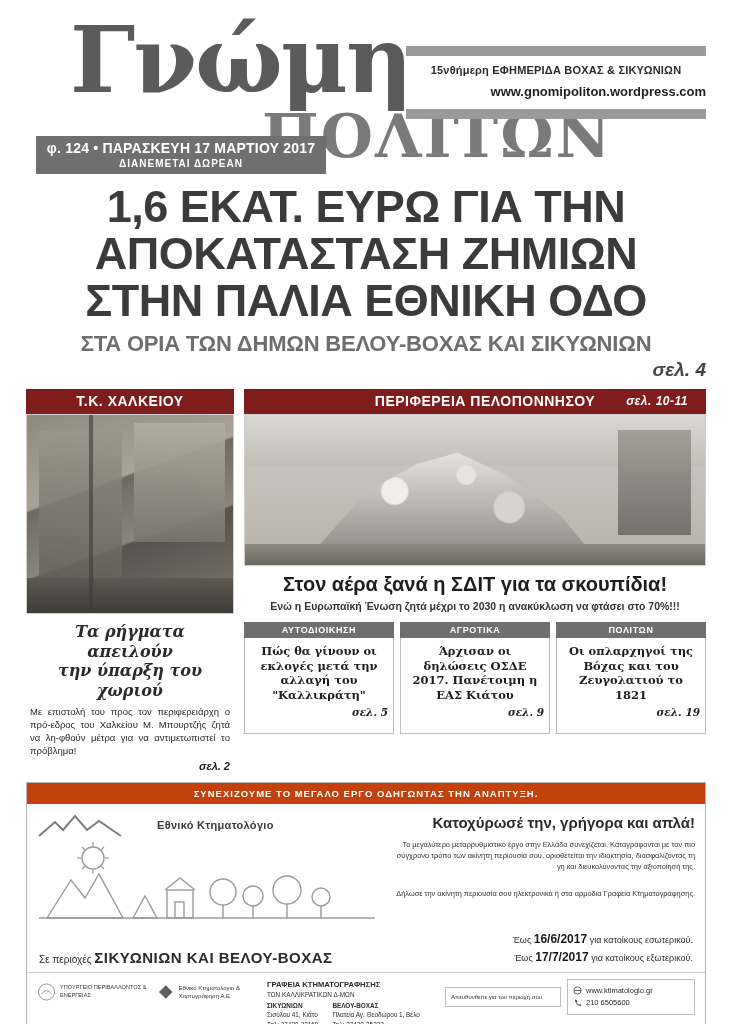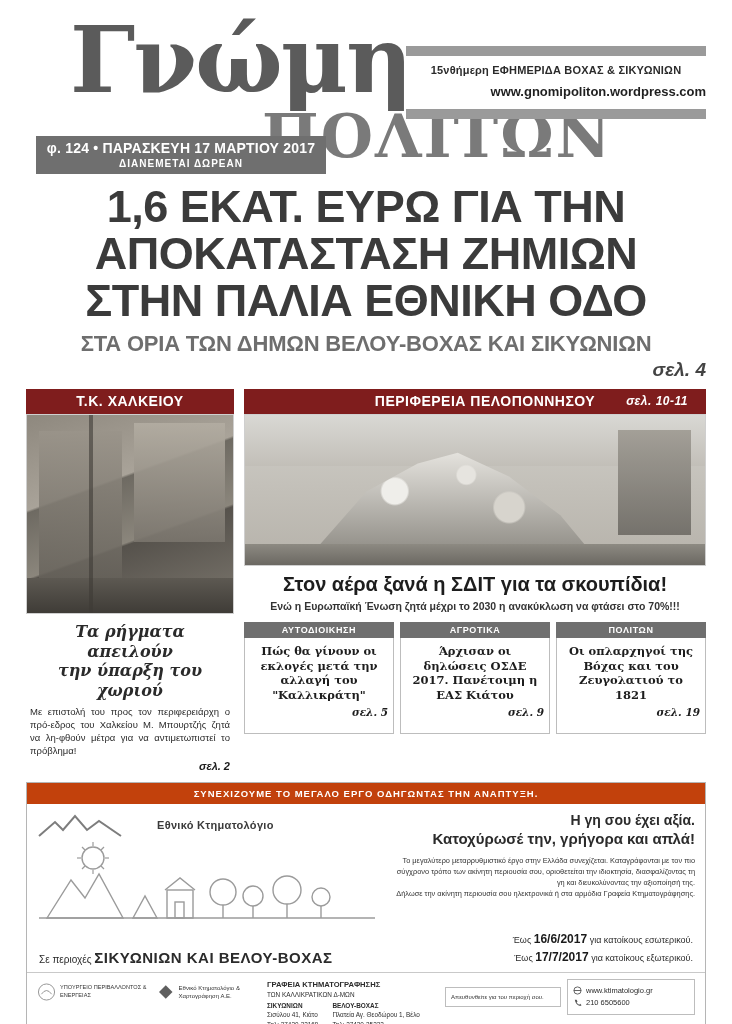--- a/index.html
+++ b/index.html
@@ -111,21 +111,21 @@
   .advert { margin-top: 10px; border: 1px solid #b5b5b5; }
   .ad-top { background:#c2410c; color:#fff; text-align:center; font-size: 9.5px; font-weight:700; letter-spacing: 1px; padding: 5px 0; }
   .ad-main { display:flex; padding: 8px 10px 4px 10px; }
   .ad-left { width: 340px; position: relative; }
   .ad-logo { font-size: 11px; font-weight: 700; color:#3a3a3a; letter-spacing:.3px; margin-left: 28px;}
   .ad-art { height: 86px; position: relative; margin-top: 2px; }
   .ad-right { flex:1; padding-left: 10px; }
   .ad-h1 { text-align:right; font-size: 14px; font-weight:700; color:#2b2b2b; }
   .ad-h2 { text-align:right; font-size: 15px; font-weight:700; color:#2b2b2b; margin-top: 2px; }
   .ad-p { font-size: 7.4px; line-height: 1.5; color:#333; text-align: right; margin-top: 8px; }
-  .ad-p2 { font-size: 7.4px; line-height:1.5; color:#333; text-align:right; margin-top: 0; }
+  .ad-p2 { font-size: 7.4px; line-height:1.5; color:#333; text-align:right; margin-top: 16px; }
   .ad-regions { display:flex; align-items:flex-end; justify-content:space-between; padding: 0 12px 6px 12px; }
   .ad-reg-left { font-size: 10px; color:#2b2b2b; }
   .ad-reg-left b { font-size: 15px; letter-spacing:.5px; }
   .ad-dates { font-size: 9px; color:#2b2b2b; text-align:right; line-height:1.5; }
   .ad-dates .big { font-size: 12px; font-weight:700; color:#1a1a1a; }
   .ad-foot { display:flex; border-top:1px solid #c9c9c9; padding: 6px 10px; gap: 10px; align-items: flex-start;}
   .ad-f1 { width: 110px; font-size: 5.6px; line-height:1.35; color:#333; }
   .ad-f2 { width: 100px; font-size: 6px; line-height:1.35; color:#333; }
   .ad-f3 { flex: 1; font-size: 6.4px; line-height: 1.45; color:#2b2b2b; }
   .ad-f3 .t { font-size: 7.6px; font-weight:700; }
@@ -268,21 +268,20 @@
               <circle cx="250" cy="50" r="14"></circle>
               <line x1="250" y1="64" x2="250" y2="78"></line>
               <circle cx="284" cy="57" r="9"></circle>
               <line x1="284" y1="66" x2="284" y2="78"></line>
               <line x1="2" y1="78" x2="338" y2="78"></line>
             </g>
           </svg>
         </div>
       </div>
       <div class="ad-right">
-        <div class="ad-h1">Η γη σου έχει αξία.</div>
         <div class="ad-h2">Κατοχύρωσέ την, γρήγορα και απλά!</div>
         <div class="ad-p">Το μεγαλύτερο μεταρρυθμιστικό έργο στην Ελλάδα συνεχίζεται. Καταγράφονται με τον πιο σύγχρονο τρόπο των ακίνητη περιουσία σου, οριοθετείται την ιδιοκτησία, διασφαλίζοντας τη γη και διευκολύνοντας την αξιοποίησή της.</div>
         <div class="ad-p2">Δήλωσε την ακίνητη περιουσία σου ηλεκτρονικά ή στα αρμόδια Γραφεία Κτηματογράφησης.</div>
       </div>
     </div>
 
     <div class="ad-regions">
       <div class="ad-reg-left">
         <span>Σε περιοχές</span>
         <b>ΣΙΚΥΩΝΙΩΝ ΚΑΙ ΒΕΛΟΥ-ΒΟΧΑΣ</b>

